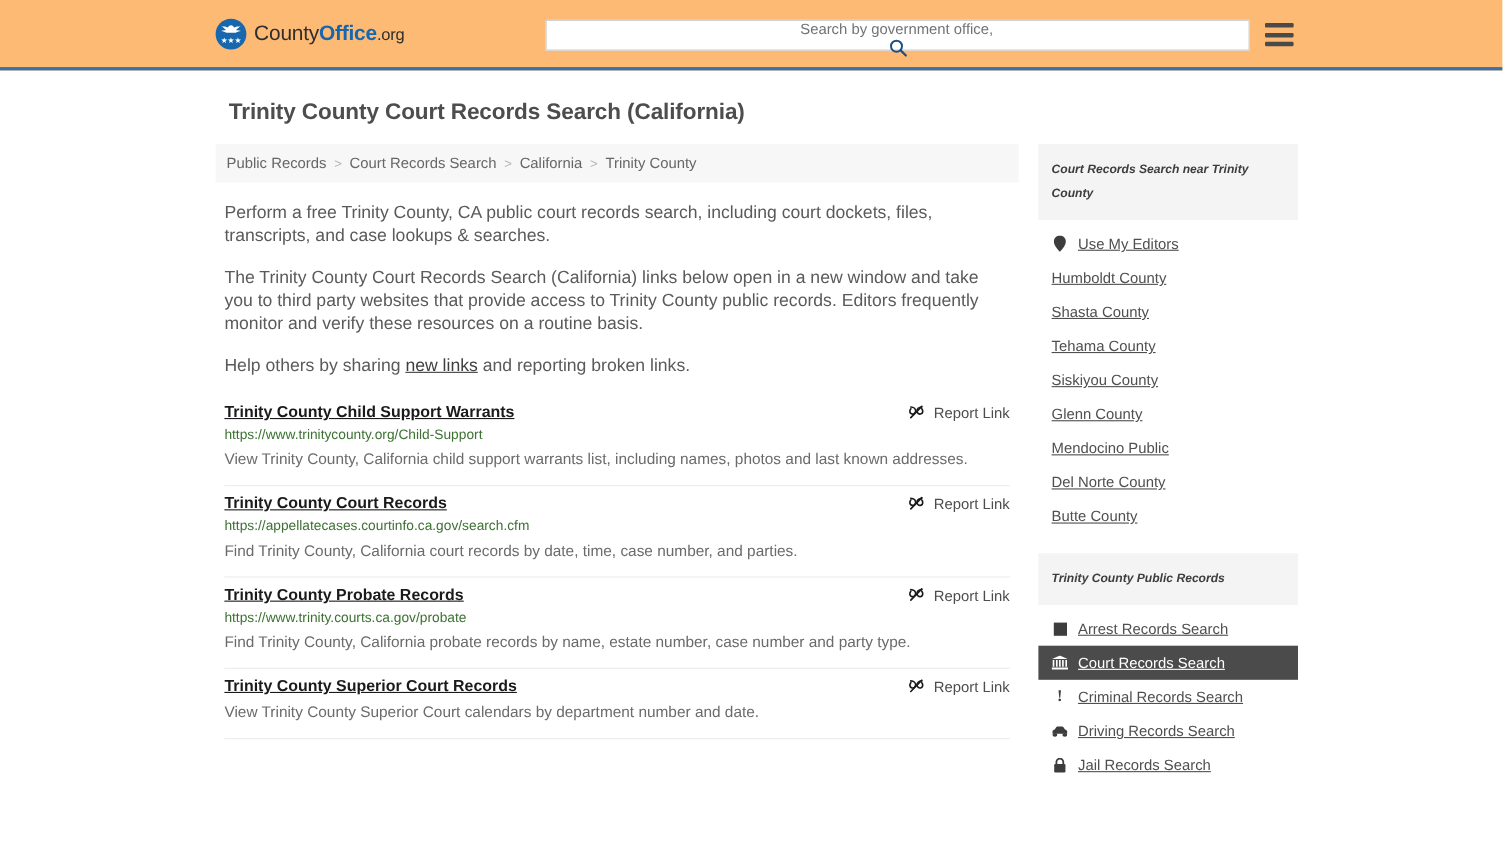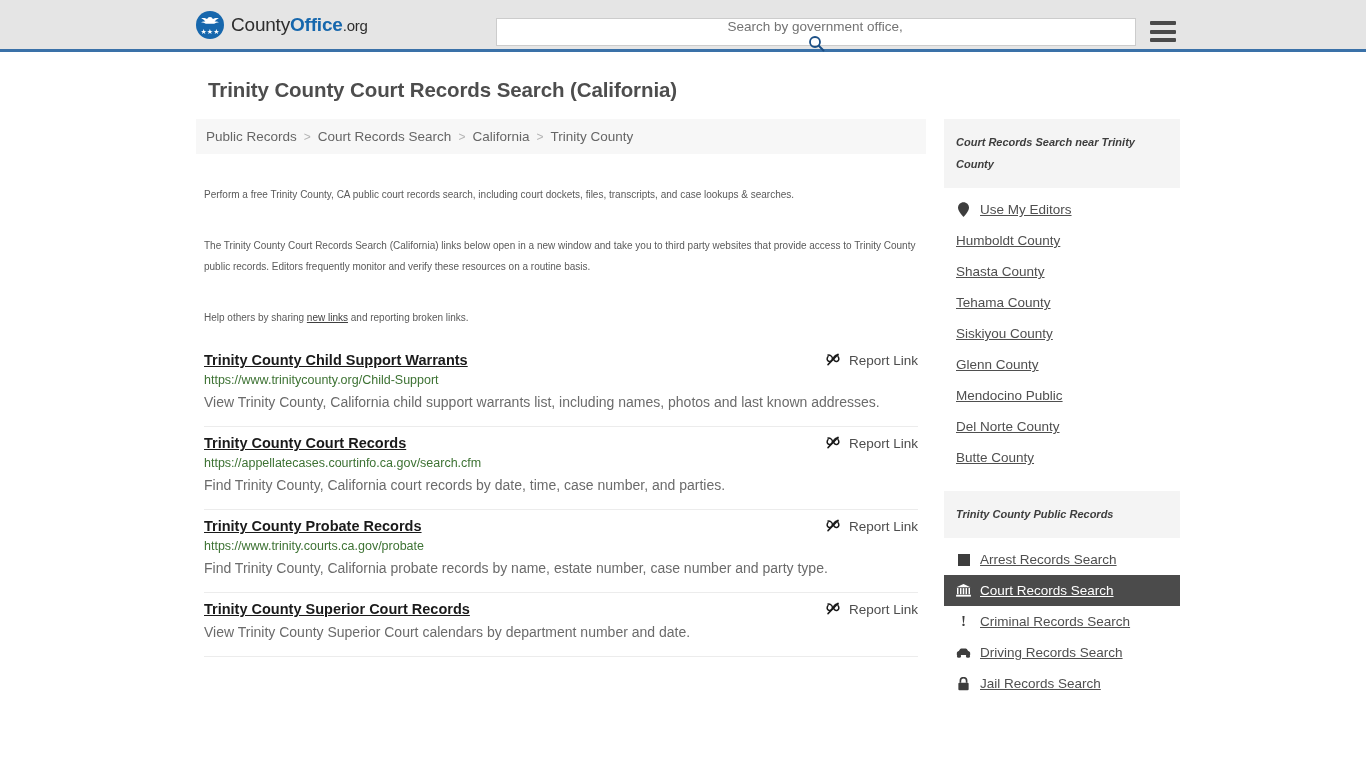--- a/index.html
+++ b/index.html
@@ -7,22 +7,22 @@
   body {
     width: 1366px; height: 768px;
     background: #ffffff;
     font-family: "Liberation Sans", sans-serif;
     overflow: hidden;
     color: #4d4d4d;
   }
 
   
   .header {
-    height: 52px;
-    background: #e5e5e5;
+    height: 64px;
+    background: #fdba74;
     border-bottom: 3px solid #3a71a8;
     display: flex;
     align-items: center;
     position: relative;
   }
   .brand {
     display: flex; align-items: center;
     margin-left: 196px;
     cursor: pointer;
   }
@@ -123,24 +123,24 @@
   .breadcrumb a {
     color: #666; text-decoration: none; cursor: pointer;
   }
   .breadcrumb .sep {
     margin: 0 7px; color: #b4b4b4; font-size: 12px;
   }
 
   
   .intro { padding: 0 8px; }
   .intro p {
-    font-size: 10px;
+    font-size: 16px;
     line-height: 21px;
     color: #5a5a5a;
-    margin: 30px 0 0 0;
+    margin: 17px 0 0 0;
   }
   .intro p a {
     color: #3f3f3f; text-decoration: underline; cursor: pointer;
   }
 
   
   .results { margin-top: 16px; padding: 0 8px; }
   .result {
     border-bottom: 1px solid #ececec;
     padding: 6px 0 12px 0;

